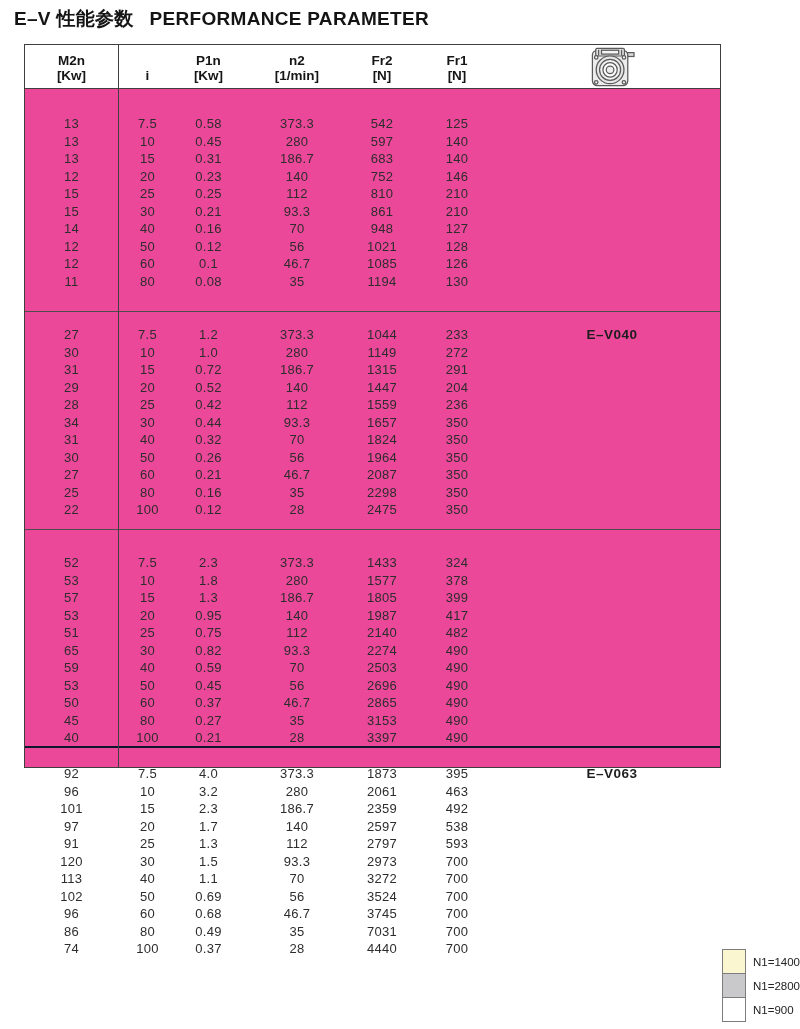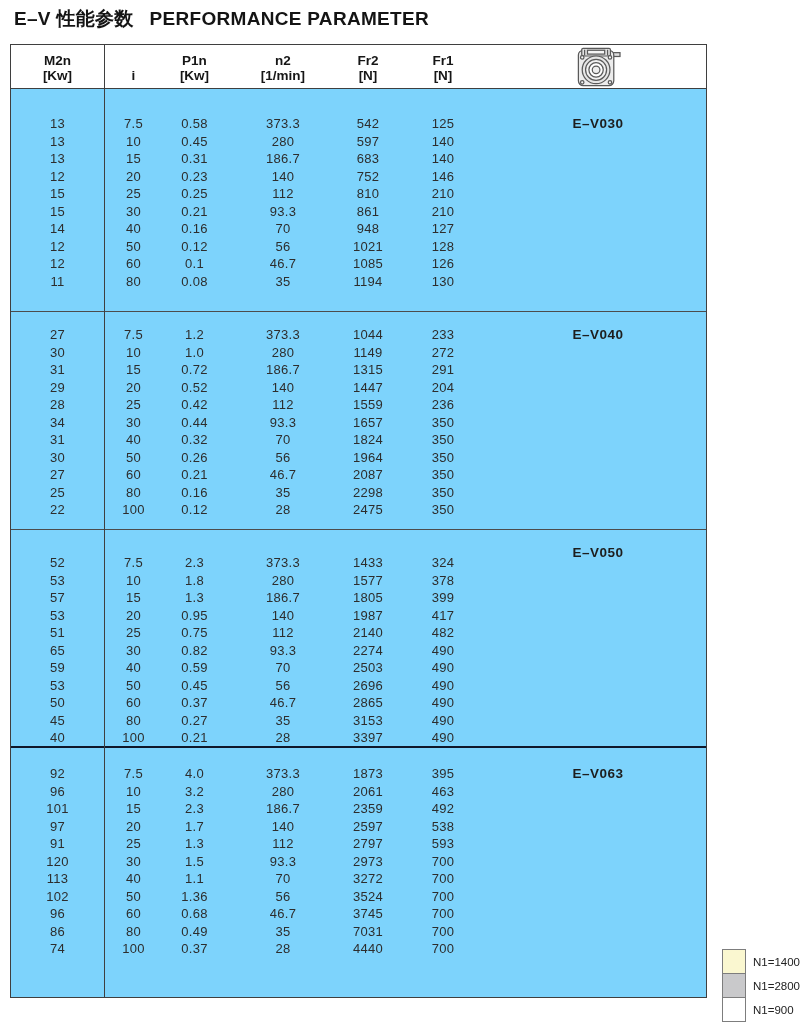--- a/index.html
+++ b/index.html
@@ -5,22 +5,22 @@
   html,body{margin:0;padding:0;background:#fff;}
   .page{position:relative;width:800px;height:1029px;background:#ffffff;
         font-family:"Liberation Sans",sans-serif;overflow:hidden;}
 
   
   .title{position:absolute;left:14px;top:6px;font-size:19px;font-weight:700;
          color:#141414;letter-spacing:.3px;white-space:nowrap;}
   .title .en{margin-left:16px;}
 
   
-  .ptable{position:absolute;left:10px;top:44px;width:697px;height:954px;
-          box-sizing:border-box;border:1px solid #3f3f3f;background:#7dd3fc;}
+  .ptable{position:absolute;left:24px;top:44px;width:697px;height:724px;
+          box-sizing:border-box;border:1px solid #3f3f3f;background:#ec4899;}
   .vline{position:absolute;left:93px;top:0;bottom:0;width:1px;background:#3f3f3f;}
 
   
   .thead{display:flex;height:44px;box-sizing:border-box;background:#ffffff;
          border-bottom:1px solid #3f3f3f;}
   .hcell{display:flex;flex-direction:column;justify-content:flex-end;
          padding-bottom:5px;text-align:center;font-weight:700;font-size:13.5px;
          color:#161616;}
   .hcell span{display:block;line-height:15px;min-height:15px;}
   .hicon{display:flex;align-items:center;justify-content:center;}
@@ -183,21 +183,20 @@
             <div class="cell c5">126</div>
           </div>
           <div class="row">
             <div class="cell c0">11</div>
             <div class="cell c1">80</div>
             <div class="cell c2">0.08</div>
             <div class="cell c3">35</div>
             <div class="cell c4">1194</div>
             <div class="cell c5">130</div>
           </div>
-          <div class="model">E–V030</div>
         </div>
         <div class="section s1">
           <div class="row">
             <div class="cell c0">27</div>
             <div class="cell c1">7.5</div>
             <div class="cell c2">1.2</div>
             <div class="cell c3">373.3</div>
             <div class="cell c4">1044</div>
             <div class="cell c5">233</div>
           </div>
@@ -365,21 +364,20 @@
             <div class="cell c5">490</div>
           </div>
           <div class="row">
             <div class="cell c0">40</div>
             <div class="cell c1">100</div>
             <div class="cell c2">0.21</div>
             <div class="cell c3">28</div>
             <div class="cell c4">3397</div>
             <div class="cell c5">490</div>
           </div>
-          <div class="model">E–V050</div>
         </div>
         <div class="section s3">
           <div class="row">
             <div class="cell c0">92</div>
             <div class="cell c1">7.5</div>
             <div class="cell c2">4.0</div>
             <div class="cell c3">373.3</div>
             <div class="cell c4">1873</div>
             <div class="cell c5">395</div>
           </div>
@@ -427,21 +425,21 @@
             <div class="cell c0">113</div>
             <div class="cell c1">40</div>
             <div class="cell c2">1.1</div>
             <div class="cell c3">70</div>
             <div class="cell c4">3272</div>
             <div class="cell c5">700</div>
           </div>
           <div class="row">
             <div class="cell c0">102</div>
             <div class="cell c1">50</div>
-            <div class="cell c2">1.36</div>
+            <div class="cell c2">0.69</div>
             <div class="cell c3">56</div>
             <div class="cell c4">3524</div>
             <div class="cell c5">700</div>
           </div>
           <div class="row">
             <div class="cell c0">96</div>
             <div class="cell c1">60</div>
             <div class="cell c2">0.68</div>
             <div class="cell c3">46.7</div>
             <div class="cell c4">3745</div>

